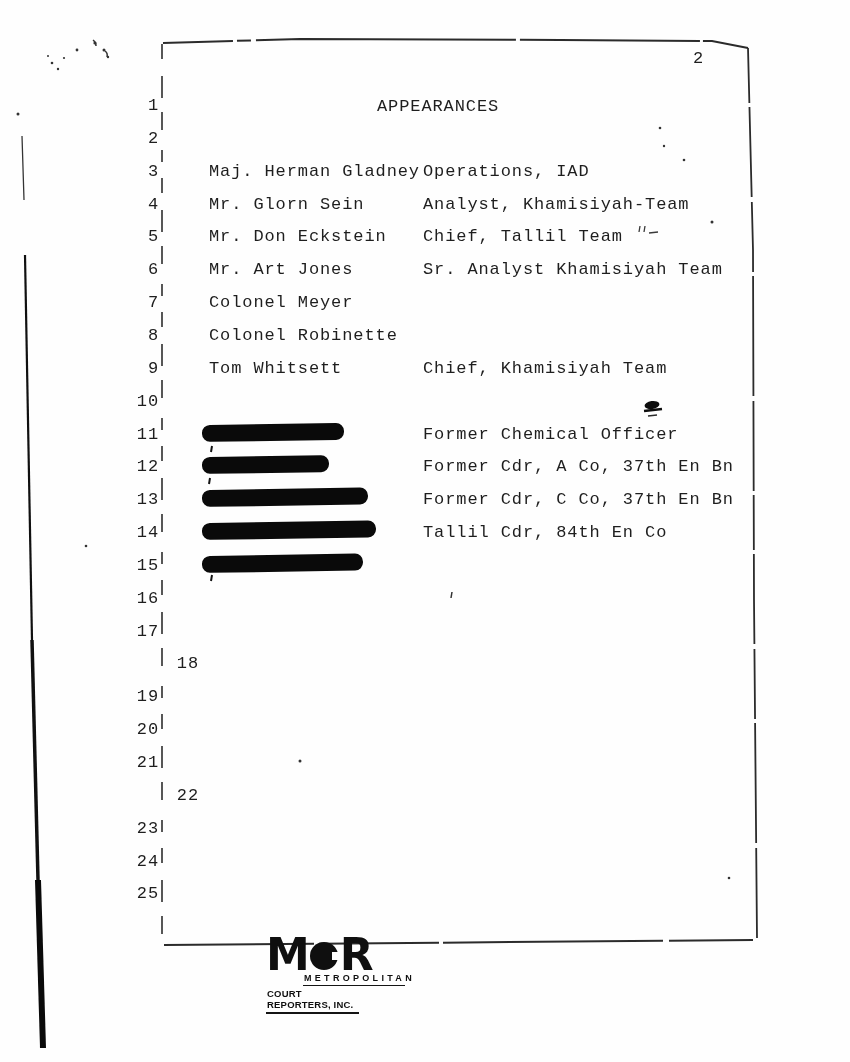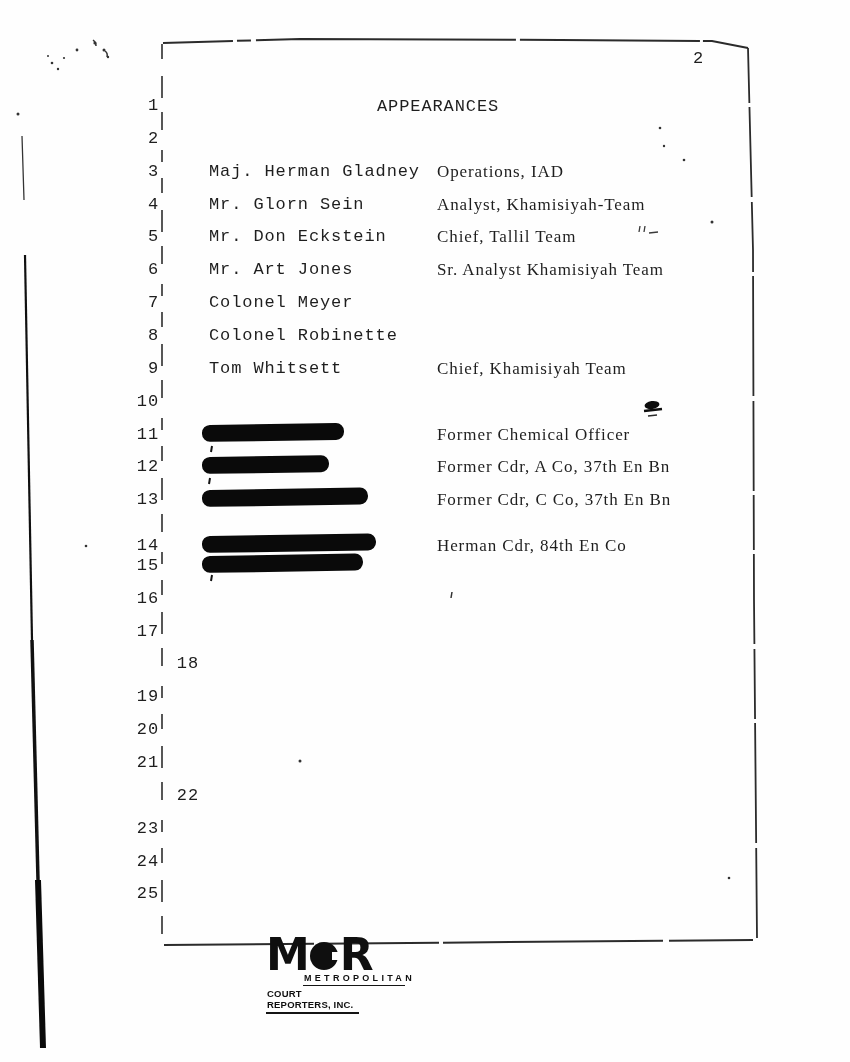--- a/index.html
+++ b/index.html
@@ -12,21 +12,21 @@
     color:#1e1e1e;
   }
   .artifact-layer{position:absolute;left:0;top:0;z-index:1;}
   .typed{position:absolute;z-index:2;font:17px "Liberation Mono", monospace;letter-spacing:0.9px;white-space:pre;color:#1e1e1e;}
   #page-number{left:693px;top:49px;}
   #page-title{left:377px;top:97px;}
   .row{position:absolute;left:0;width:850px;height:22px;z-index:2;
        font:17px "Liberation Mono", monospace;letter-spacing:0.9px;color:#1e1e1e;}
   .num{position:absolute;left:124px;width:35px;text-align:right;}
   .name{position:absolute;left:209px;white-space:pre;}
-  .role{position:absolute;left:437px;white-space:pre;font-family:Liberation Serif, serif;}
+  .role{position:absolute;left:423px;white-space:pre;}
   .redaction{position:absolute;left:202px;top:0px;height:17px;background:#0a0a0a;
              border-radius:8px;transform:rotate(-0.9deg);transform-origin:left center;}
   
   #logo{position:absolute;left:266px;top:937px;z-index:3;color:#0f0f0f;}
   #logo-mcr{display:flex;align-items:flex-end;height:34px;
             font-family:"DejaVu Sans",sans-serif;font-weight:bold;
             font-size:44px;line-height:32px;letter-spacing:-3px;color:#0f0f0f;}
   .c-glyph{display:inline-block;position:relative;width:28px;height:28px;margin:0 2px 1px 3px;
            background:#0f0f0f;border-radius:50%;overflow:visible;
            color:transparent;font-size:18px;line-height:28px;}
@@ -152,24 +152,24 @@
       <div class="row" style="top: 457.35px;">
         <span class="num">12</span>
         <span class="redaction" style="width: 127px;"></span>
         <span class="role">Former Cdr, A Co, 37th En Bn</span>
       </div>
       <div class="row" style="top: 490.2px;">
         <span class="num">13</span>
         <span class="redaction" style="width: 166px;"></span>
         <span class="role">Former Cdr, C Co, 37th En Bn</span>
       </div>
-      <div class="row" style="top: 523.05px; margin-top: 13px;">
+      <div class="row" style="top: 523.05px;">
         <span class="num">14</span>
         <span class="redaction" style="width: 174px;"></span>
-        <span class="role">Herman Cdr, 84th En Co</span>
+        <span class="role">Tallil Cdr, 84th En Co</span>
       </div>
       <div class="row" style="top: 555.9px;">
         <span class="num">15</span>
         <span class="redaction" style="width: 161px;"></span>
       </div>
       <div class="row" style="top: 588.75px;">
         <span class="num">16</span>
       </div>
       <div class="row" style="top: 621.6px;">
         <span class="num">17</span>

